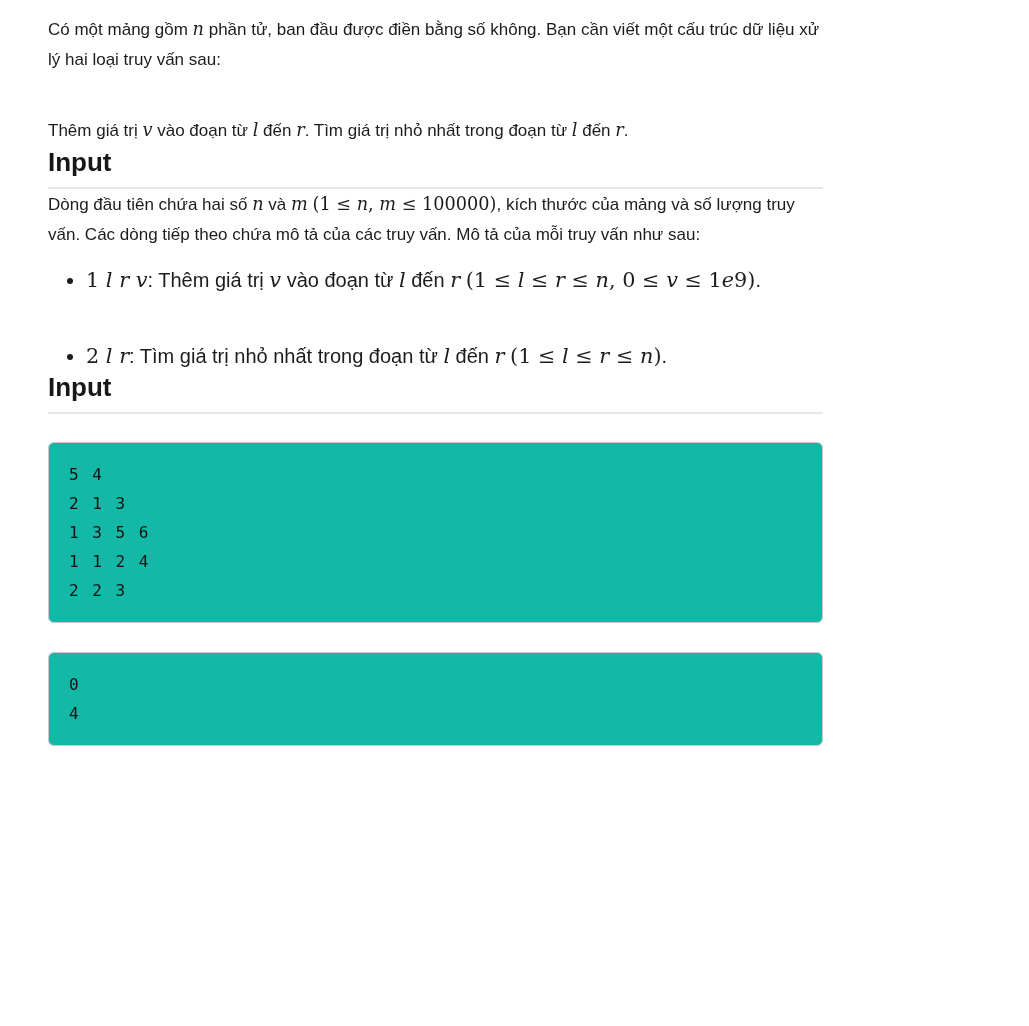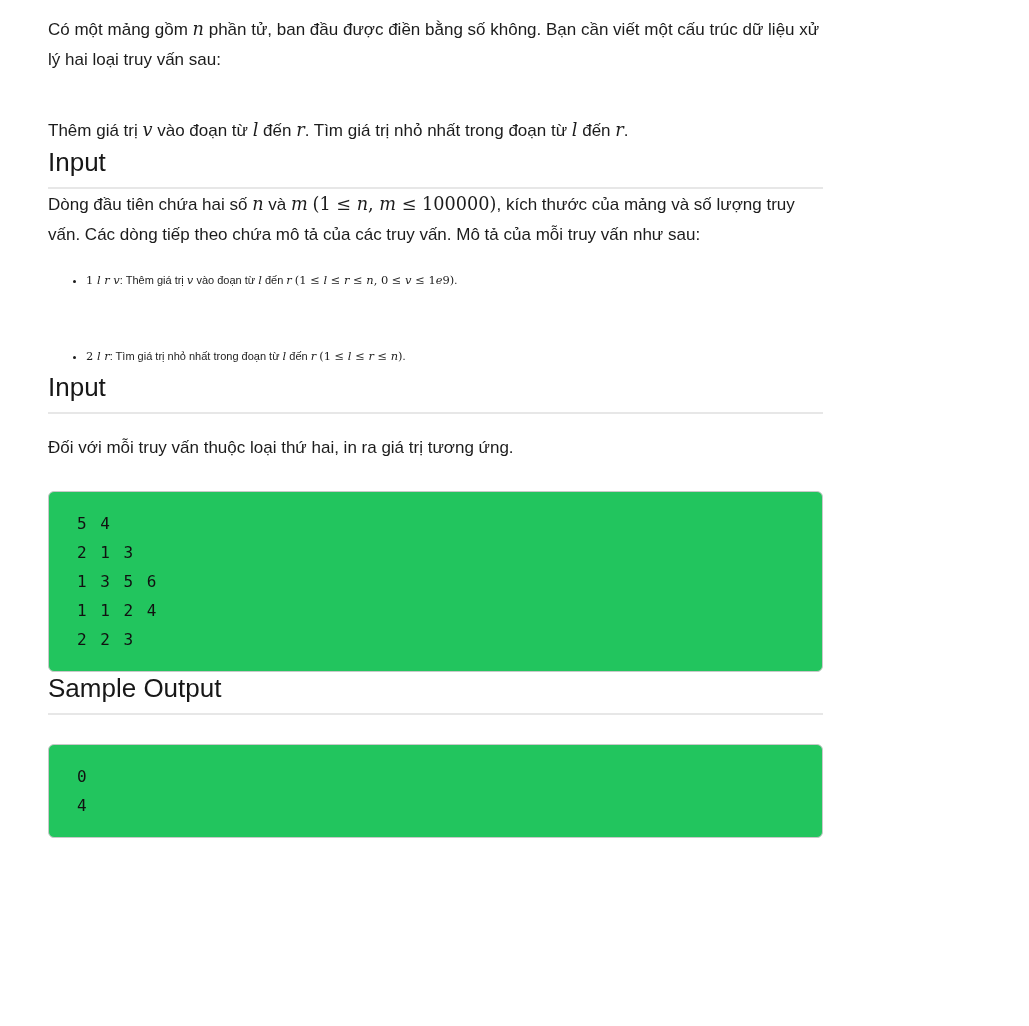--- a/index.html
+++ b/index.html
@@ -18,63 +18,63 @@
   .body-text {
     font-size: 17px;
     line-height: 30px;
     margin: 0;
   }
   .para-intro   { margin-top: 0; }
   .para-queries { margin-top: 40px; }
   h2.section-heading {
     font-size: 26px;
     line-height: 32px;
-    font-weight: 400;
+    font-weight: 700;
     color: #171717;
     margin: 0;
     padding-bottom: 9px;
     border-bottom: 2px solid #e7e7e7;
   }
   .h-input         { margin-top: 30px; }
   .h-output        { margin-top: 35px; }
   .h-sample-input  { margin-top: 31px; }
   .h-sample-output { margin-top: 47px; }
   .para-input-desc  { }
   .para-output-desc { margin-top: 19px; }
   ul.query-list {
     margin: 15px 0 0;
     padding-left: 38px;
   }
   ul.query-list li {
-    font-size: 11px;
+    font-size: 20px;
     line-height: 30px;
     margin-bottom: 18px;
   }
   ul.query-list li:last-child { margin-bottom: 0; margin-top: 46px; }
   .mvar {
     font-family: "DejaVu Serif", serif;
     font-style: italic;
     font-size: 1.04em;
   }
   .mop {
     font-family: "DejaVu Serif", serif;
     font-style: normal;
     font-size: 1.04em;
   }
   .code-box {
     border: 1px solid #c9c9c9;
     border-radius: 6px;
-    padding: 17px 28px;
+    padding: 17px 20px;
     font-family: "DejaVu Sans Mono", monospace;
     font-size: 16px;
     line-height: 29px;
     letter-spacing: 2px;
     white-space: pre;
     color: #111111;
-    background: #22c55e;
+    background: #14b8a6;
     overflow: hidden;
   }
   .box-sample-input  { margin-top: 28px; height: 181px; }
   .box-sample-output { margin-top: 29px; height: 94px; }
 </style>
 </head>
 <body>
 
 <div class="page">
 
@@ -86,27 +86,25 @@
 
   <p class="body-text para-input-desc"><span>Dòng đầu tiên chứa hai số </span><span class="mvar">n</span><span> và </span><span class="mvar">m</span><span> </span><span class="mop">(1 ≤ </span><span class="mvar">n</span><span class="mop">, </span><span class="mvar">m</span><span class="mop"> ≤ 100000)</span><span>, kích thước của mảng và số lượng truy vấn. Các dòng tiếp theo chứa mô tả của các truy vấn. Mô tả của mỗi truy vấn như sau:</span></p>
 
   <ul class="query-list">
     <li><span class="mop">1 </span><span class="mvar">l</span><span class="mop"> </span><span class="mvar">r</span><span class="mop"> </span><span class="mvar">v</span><span>: Thêm giá trị </span><span class="mvar">v</span><span> vào đoạn từ </span><span class="mvar">l</span><span> đến </span><span class="mvar">r</span><span> </span><span class="mop">(1 ≤ </span><span class="mvar">l</span><span class="mop"> ≤ </span><span class="mvar">r</span><span class="mop"> ≤ </span><span class="mvar">n</span><span class="mop">, 0 ≤ </span><span class="mvar">v</span><span class="mop"> ≤ 1</span><span class="mvar">e</span><span class="mop">9)</span><span>.</span></li>
     <li><span class="mop">2 </span><span class="mvar">l</span><span class="mop"> </span><span class="mvar">r</span><span>: Tìm giá trị nhỏ nhất trong đoạn từ </span><span class="mvar">l</span><span> đến </span><span class="mvar">r</span><span> </span><span class="mop">(1 ≤ </span><span class="mvar">l</span><span class="mop"> ≤ </span><span class="mvar">r</span><span class="mop"> ≤ </span><span class="mvar">n</span><span class="mop">)</span><span>.</span></li>
   </ul>
 
   <h2 class="section-heading h-output">Input</h2>
 
-  <p class="body-text para-output-desc"><span>Đối với mỗi truy vấn thuộc loại thứ hai, in ra giá trị tương ứng.</span></p>
 
 
   <div class="code-box box-sample-input">5 4
 2 1 3
 1 3 5 6
 1 1 2 4
 2 2 3</div>
 
-  <h2 class="section-heading h-sample-output">Sample Output</h2>
 
   <div class="code-box box-sample-output">0
 4</div>
 
 </div>
 
 </body></html>

